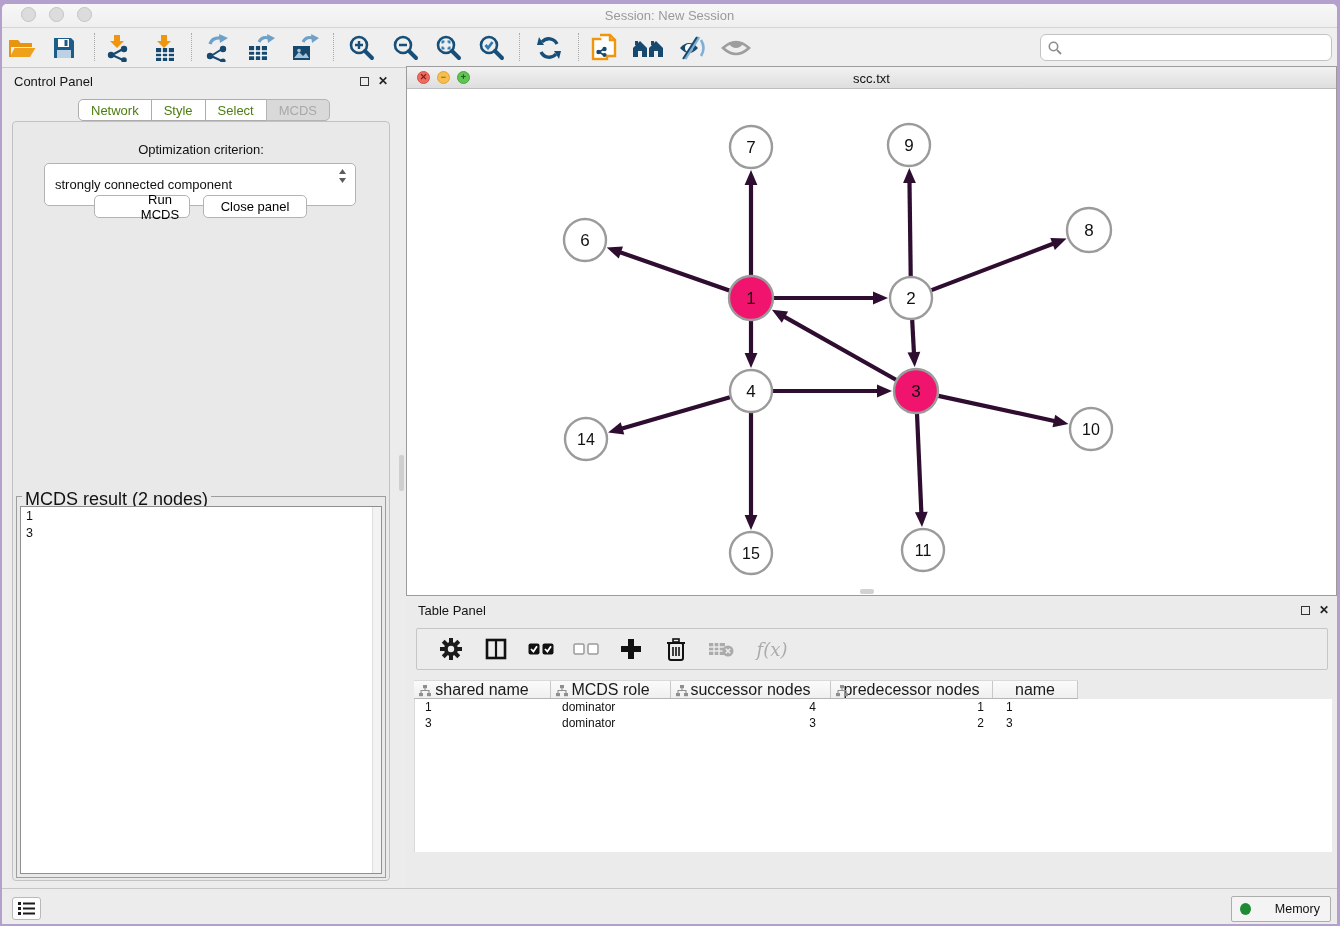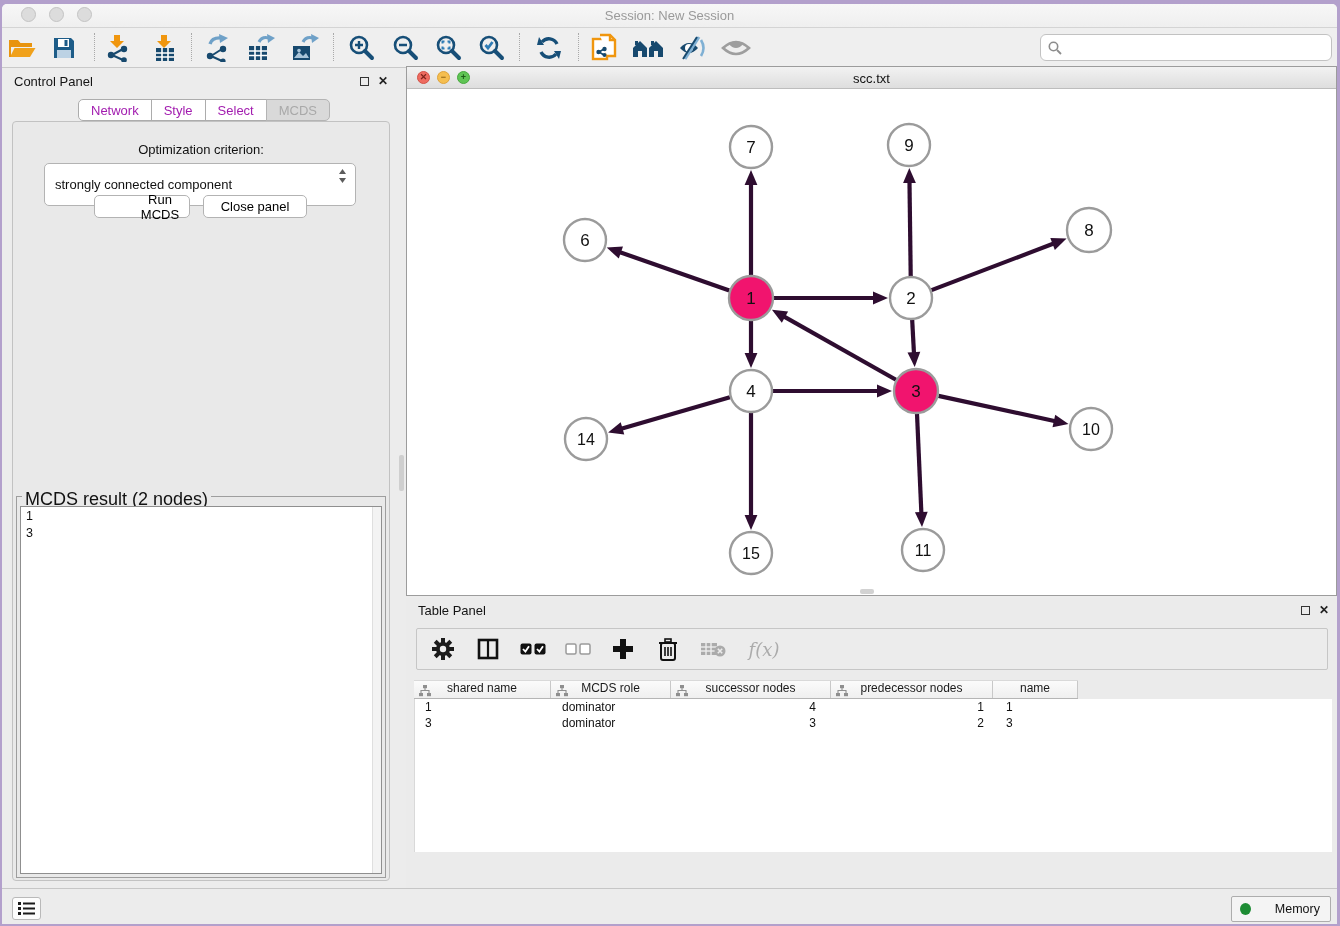--- a/index.html
+++ b/index.html
@@ -17,21 +17,21 @@
   .tb-btn { position:absolute; top:3px; width:34px; height:34px; display:flex; align-items:center; justify-content:center; background:transparent; border:none; cursor:default; }
   .tb-sep { position:absolute; top:5px; height:28px; width:0; border-left:1px dotted #a9a9a9; }
   .searchbox { position:absolute; top:6px; left:1038px; width:292px; height:27px; background:#fff; border:1px solid #c2c2c2; border-radius:6px; display:flex; align-items:center; padding-left:7px; }
   .searchbox input { border:none; outline:none; flex:1; height:20px; font-size:13px; font-family:"Liberation Sans",sans-serif; background:transparent; margin-left:5px; }
 
   
   .control-panel { position:absolute; left:2px; top:64px; width:394px; height:820px; background:#ececec; }
   .panel-head { position:absolute; left:10px; top:6px; font-size:13px; color:#141414; }
   .panel-icons { position:absolute; right:10px; top:7px; display:flex; gap:9px; align-items:center; }
   .cp-tabs { position:absolute; left:74px; top:31px; display:flex; }
-  .tab-btn { height:22px; padding:0 12px; background:#fff; border:1px solid #acacac; margin-left:-1px; font-size:13px; font-family:"Liberation Sans",sans-serif; display:flex; align-items:center; justify-content:center; color:#a21caf; cursor:default; }
+  .tab-btn { height:22px; padding:0 12px; background:#fff; border:1px solid #acacac; margin-left:-1px; font-size:13px; font-family:"Liberation Sans",sans-serif; display:flex; align-items:center; justify-content:center; color:#4d7c0f; cursor:default; }
   .tab-btn.first { border-radius:5px 0 0 5px; margin-left:0; }
   .tab-btn.last { border-radius:0 5px 5px 0;text-align:right; }
   .tab-btn.tab-disabled { background:#d9d9d9; color:#a9a9a9; border-color:#b4b4b4; }
   .cp-content { position:absolute; left:8px; top:53px; width:378px; height:760px; background:#e9e9e9; border:1px solid #c2c2c2; border-radius:4px; }
   .opt-label { position:absolute; left:0; width:100%; top:74px; text-align:center; font-size:13px; }
   .criterion { position:absolute; left:40px; top:95px; width:312px; height:43px; background:#fff; border:1px solid #b3b3b3; border-radius:5px; font-size:13px; display:flex; align-items:center; padding-left:10px; }
   .criterion .chev { position:absolute; right:8px; top:4px; }
   .cp-button { position:absolute; top:127px; height:23px; background:#fff; border:1px solid #b3b3b3; border-radius:5px; font-size:13px; font-family:"Liberation Sans",sans-serif; display:flex; align-items:center; justify-content:center; cursor:default; }
   .result-box { position:absolute; left:12px; top:428px; width:370px; height:382px; border:1px solid #9e9e9e; }
   .result-legend { position:absolute; left:5px; top:-8px; background:#e9e9e9; padding:0 3px; font-size:18px; }
@@ -44,25 +44,25 @@
   .net-titlebar { position:absolute; left:0; top:0; width:100%; height:22px; background:linear-gradient(#f2f2f2,#dedede); border-bottom:1px solid #bdbdbd; }
   .light { position:absolute; top:4px; width:13px; height:13px; border-radius:50%; display:flex; align-items:center; justify-content:center; font-size:9px; font-weight:bold; line-height:1; }
   .net-title { position:absolute; left:0; right:0; top:4px; text-align:center; font-size:13px; color:#111; }
   .net-canvas { position:absolute; left:0; top:22px; right:0; bottom:0; background:#fff; }
 
   .v-grip { position:absolute; left:397px; top:451px; width:5px; height:36px; background:#cfcfcf; border-radius:2px; }
   .h-grip { position:absolute; left:858px; top:585px; width:14px; height:5px; background:#d2d2d2; border-radius:2px; }
 
   
   .table-panel { position:absolute; left:404px; top:594px; width:931px; height:290px; background:#ebebeb; }
-  .tp-toolbar { position:absolute; left:10px; top:30px; width:912px; height:42px; background:#ececec; border:1px solid #c6c6c6; border-radius:2px; display:flex; align-items:center; padding-left:12px; gap:17px; }
+  .tp-toolbar { position:absolute; left:10px; top:30px; width:912px; height:42px; background:#ececec; border:1px solid #c6c6c6; border-radius:2px; display:flex; align-items:center; padding-left:20px; gap:17px; }
   .tp-btn { width:28px; height:28px; display:flex; align-items:center; justify-content:center; background:transparent; border:none; cursor:default; }
   .fx-label { font-size:18px; font-style:italic; font-family:"DejaVu Serif", serif; color:#ababab; }
   .thead { position:absolute; left:8px; top:82px; height:19px; display:flex; background:linear-gradient(#fbfbfb,#efefef); border-bottom:1px solid #b5b5b5; border-top:1px solid #d9d9d9; }
-  .th { position:relative; height:100%; border-right:1px solid #c8c8c8; display:flex; justify-content:center; font-size:12px; color:#1a1a1a; }
+  .th { position:relative; height:100%; border-right:1px solid #c8c8c8; display:flex; justify-content:center; font-size:16px; color:#1a1a1a; }
   .th svg { position:absolute; left:5px; top:3.5px; }
   .tbody { position:absolute; left:8px; top:101px; width:918px; height:153px; background:#fff; border-left:1px solid #d9d9d9; }
   .trow { display:flex; height:16px; font-size:12px; }
   .td { height:16px; line-height:16px; white-space:nowrap; overflow:hidden; }
   .td.al { text-align:left; padding-left:10px; }
   .td.ar { text-align:right; }
   .c0 { width:137px; } .c1 { width:120px; } .c2 { width:160px; padding-right:16px; } .c3 { width:162px; padding-right:10px; } .c4 { width:85px; padding-left:12px; }
   .tp-tabs { position:absolute; left:0; right:0; top:266px; display:flex; justify-content:center; }
 
   

